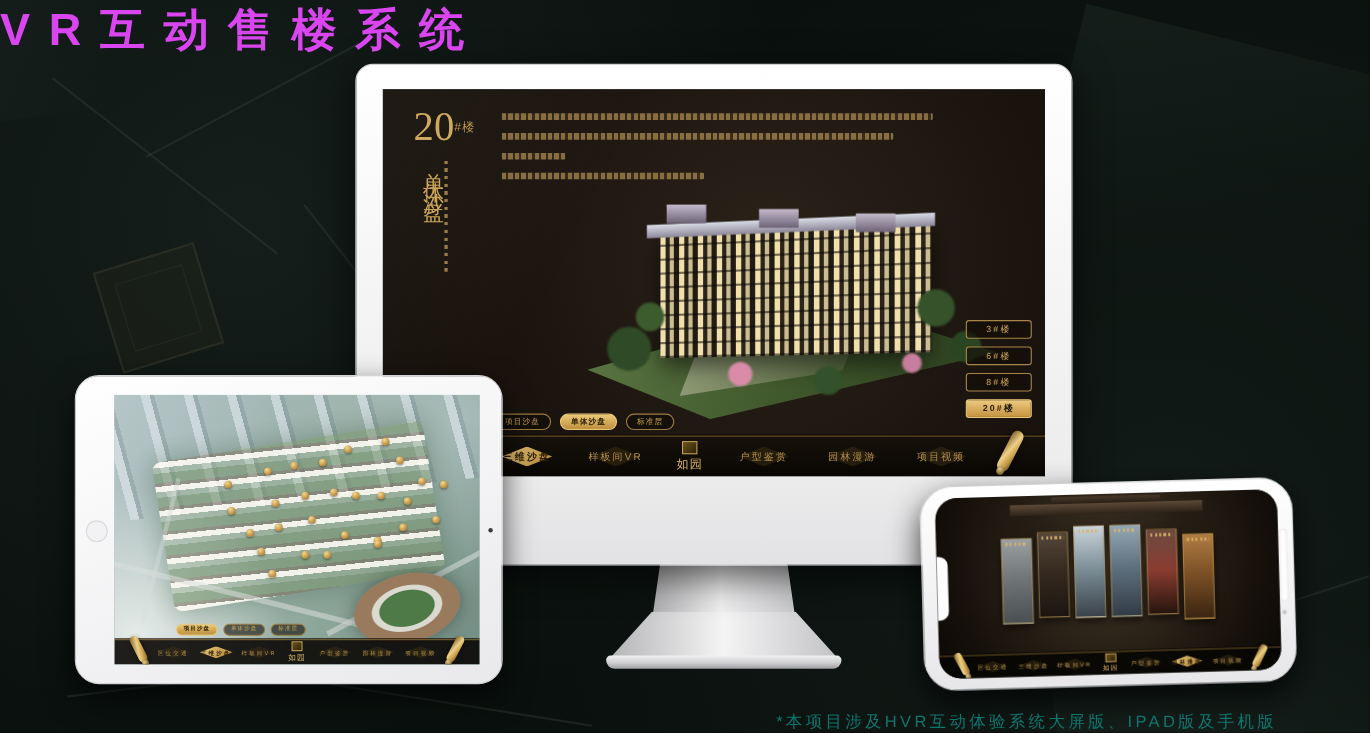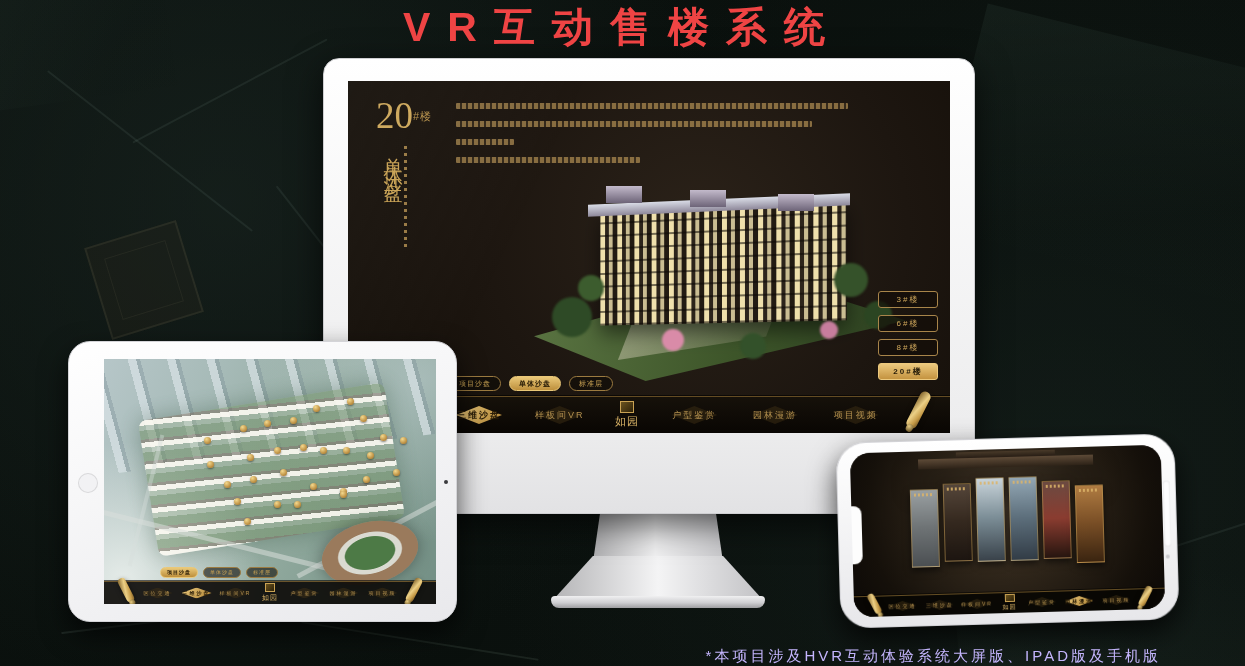--- a/index.html
+++ b/index.html
@@ -24,23 +24,23 @@
   .bg-plaque:after{content:'';position:absolute;inset:14px;border:1px solid rgba(150,140,105,.1);}
   .bgline{position:absolute;height:2px;background:rgba(150,180,165,.10);border-radius:1px;}
   .l1{left:20px;top:150px;width:260px;transform:rotate(38deg);}
   .l2{left:120px;top:90px;width:220px;transform:rotate(-28deg);}
   .l3{left:240px;top:260px;width:190px;transform:rotate(52deg);}
   .l4{left:60px;top:612px;width:330px;transform:rotate(-7deg);background:rgba(160,190,175,.13);}
   .l5{left:300px;top:640px;width:240px;transform:rotate(9deg);background:rgba(160,190,175,.11);}
   .l6{left:1000px;top:560px;width:260px;transform:rotate(-18deg);}
 
   
-  .title{position:absolute;top:0;left:0;right:0;text-align:center;z-index:8;
-      color:#ef4444;font-size:41px;font-weight:bold;letter-spacing:17px;}
-  .footnote{position:absolute;right:84px;bottom:0;z-index:8;color:#c4b5fd;
+  .title{position:absolute;top:0;left:0;right:0;z-index:8;
+      color:#d946ef;font-size:41px;font-weight:bold;letter-spacing:17px;}
+  .footnote{position:absolute;right:84px;bottom:0;z-index:8;color:#0f766e;
       font-size:15px;letter-spacing:3px;}
 
   
   .monitor{position:absolute;left:323px;top:58px;width:650px;height:454px;z-index:2;
       background:linear-gradient(180deg,#ffffff,#ededee 80%,#e2e2e4);
       border-radius:16px;border:1px solid #cfcfd2;
       box-shadow:0 10px 34px rgba(0,0,0,.65);}
   .stand-neck{position:absolute;left:593px;top:508px;width:130px;height:54px;z-index:1;
       background:linear-gradient(90deg,#aeaeb0,#f1f1f2 48%,#c9c9cc);
       clip-path:polygon(6% 0,94% 0,100% 100%,0 100%);}

